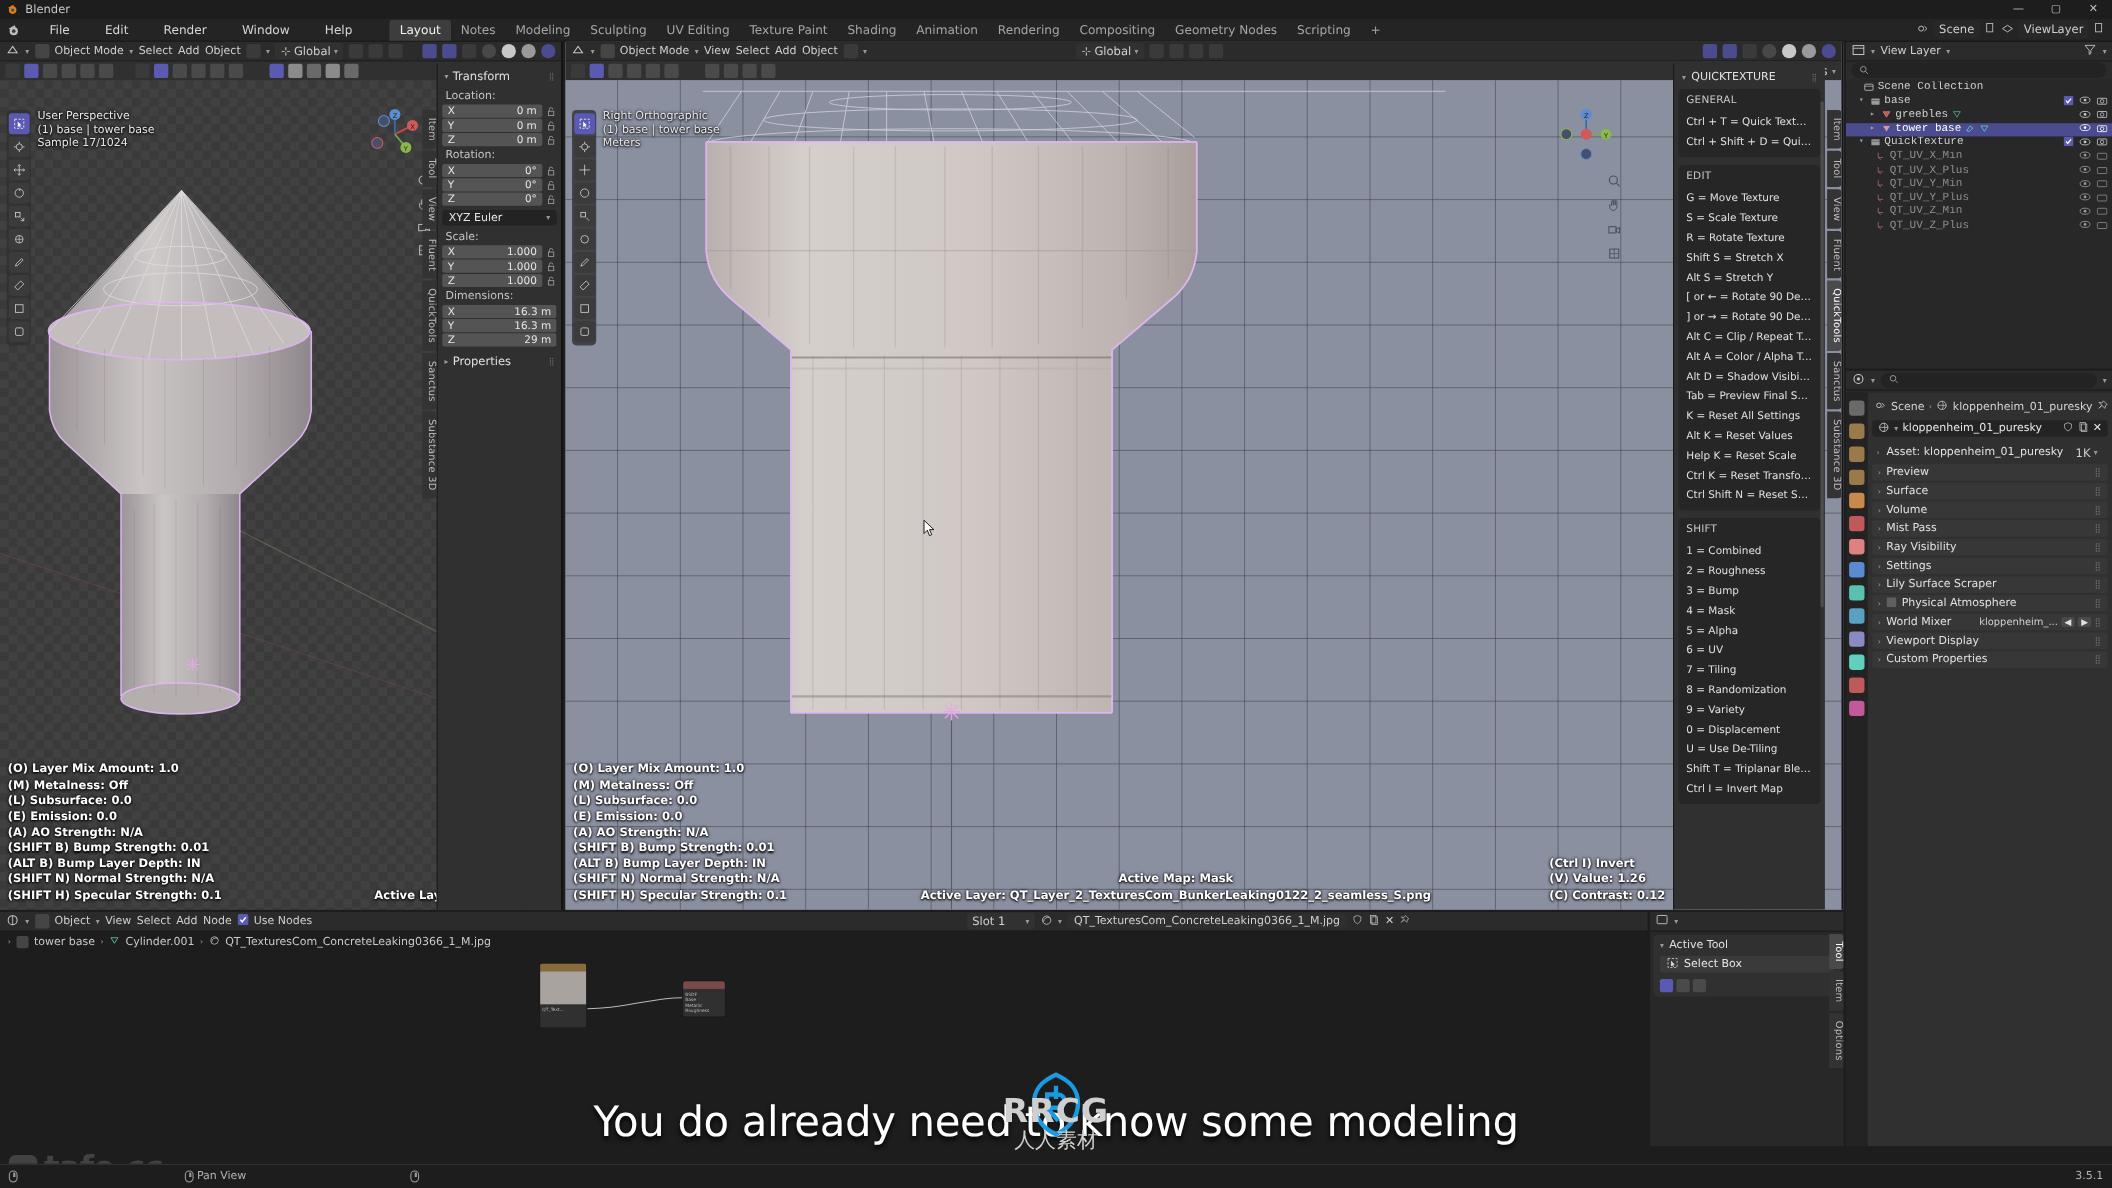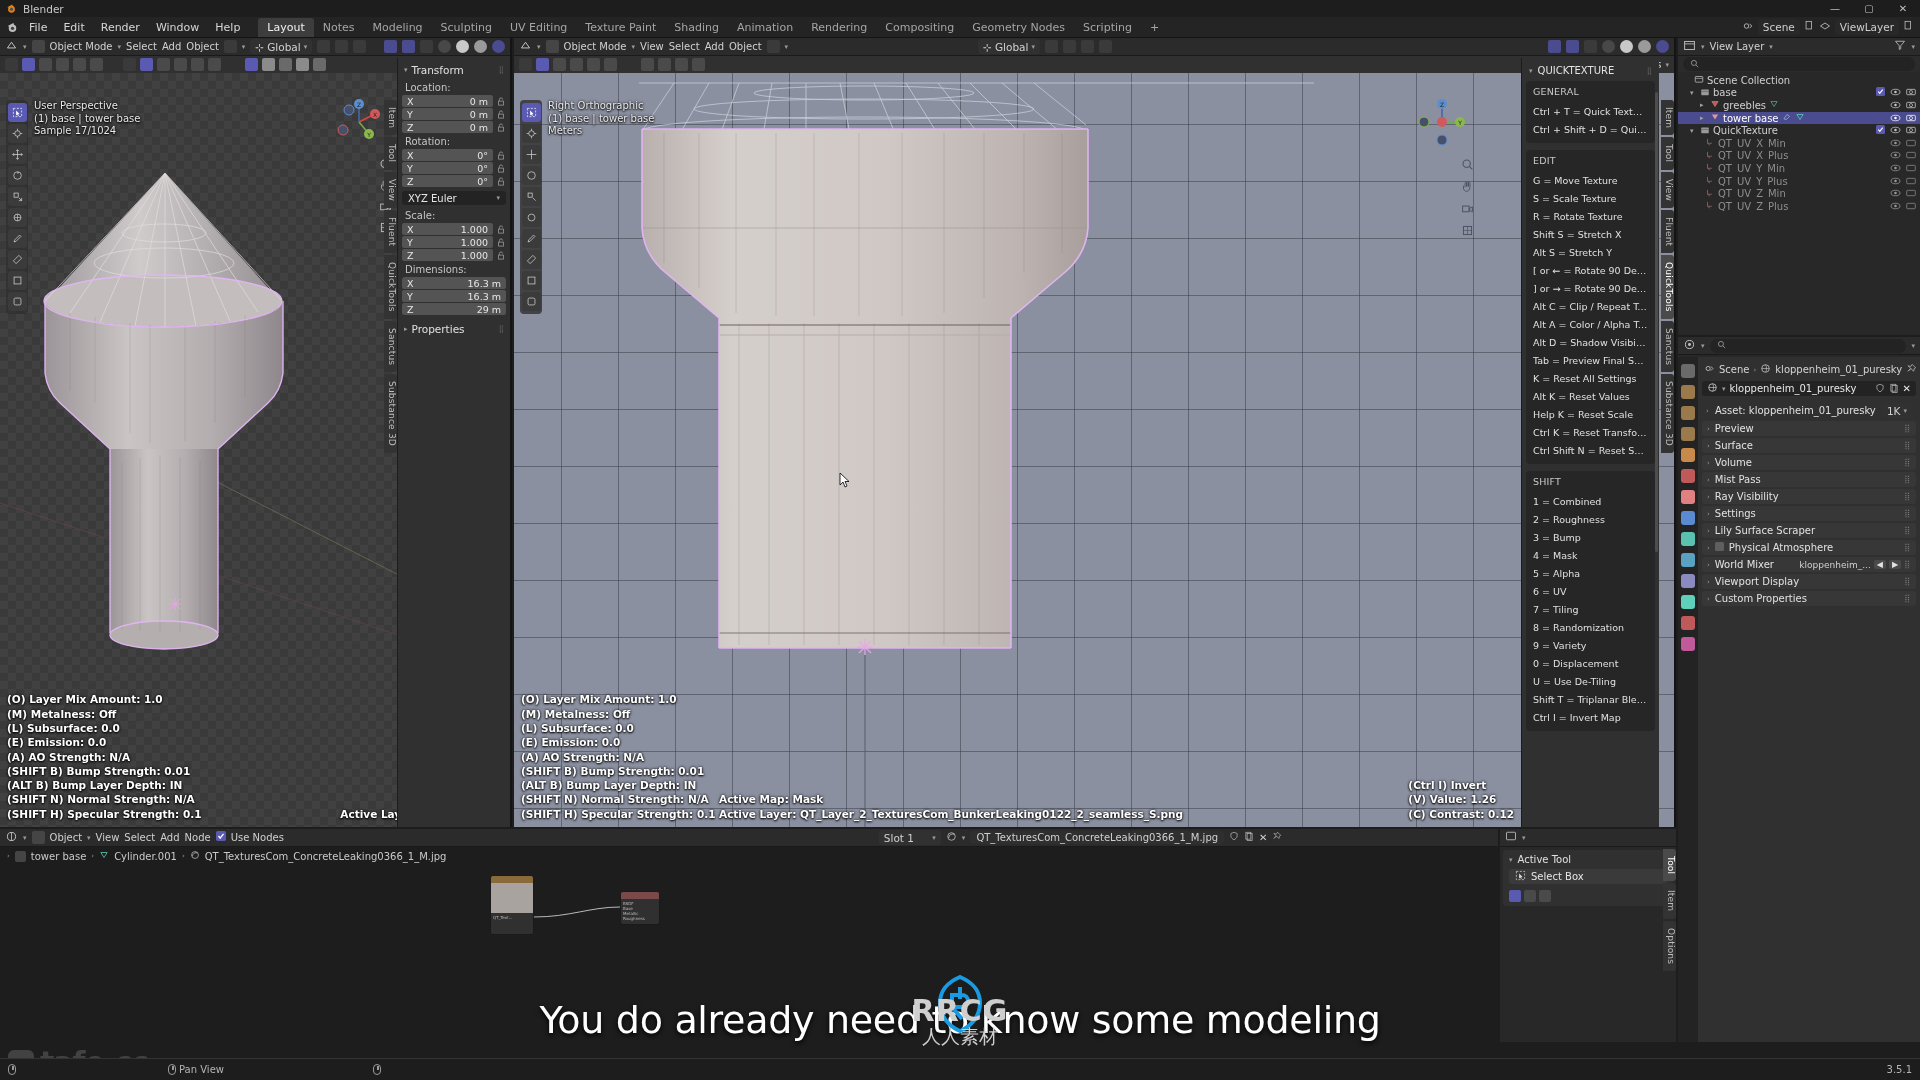--- a/index.html
+++ b/index.html
@@ -11,21 +11,21 @@
   .titlebar { height:17px; background:#1d1d1d; display:flex; align-items:center;
               padding-left:6px; gap:6px; }
   .titlebar .logo { width:11px; height:11px; }
   .titlebar .ttl { font-size:10.5px; color:#c8c8c8; }
   .winbtns { margin-left:auto; display:flex; }
   .winbtns div { width:34px; height:17px; display:flex; align-items:center;
                  justify-content:center; font-size:10px; color:#c0c0c0; }
 
   
   .topbar { height:21px; background:#242424; display:flex; align-items:center;
-            padding-left:4px; gap:0px; border-bottom:1px solid #141414; }
+            padding-left:4px; gap:16px; border-bottom:1px solid #141414; }
   .blogo { width:17px; height:17px; display:flex; align-items:center; justify-content:center; }
   .mitem { padding:3px 8px; font-size:11px; color:#d6d6d6; white-space:nowrap; }
   .wstabs { display:flex; align-items:center; margin-left:10px; }
   .wstab { padding:3px 9px; font-size:11px; color:#a5a5a5; border-radius:3px 3px 0 0;
            white-space:nowrap; }
   .wstab.active { background:#3d3d3d; color:#f0f0f0; }
   .topright { margin-left:auto; display:flex; align-items:center; gap:4px; padding-right:6px; }
   .scenefield { display:flex; align-items:center; background:#282828; border-radius:3px;
                 height:16px; padding:0 5px; gap:4px; font-size:10.5px; color:#cfcfcf; }
 
@@ -122,22 +122,22 @@
            padding:3px 3px 5px 3px; }
   .qtbox { background:#262626; border-radius:4px; padding:5px 7px; margin-bottom:7px; }
   .qtcat { font-size:9.5px; color:#c9c9c9; padding-bottom:5px; letter-spacing:.2px; }
   .qtrow { font-size:9.5px; color:#e0e0e0; padding:3.5px 0; white-space:nowrap;
            overflow:hidden; text-overflow:ellipsis; }
   .qtscroll { position:absolute; right:1px; top:34px; width:3px; height:460px;
               background:#4d4d4d; border-radius:2px; }
 
   
   .olbody { padding:2px 0 0 0; }
-  .olrow { display:flex; align-items:center; height:12.6px; padding:0 4px 0 6px;
-           font-size:10px; color:#cfcfcf; gap:3px; }
+  .olrow { display:flex; align-items:flex-start; height:12.6px; padding:0 4px 0 6px;
+           font-size:10px; color:#cfcfcf; gap:3px;font-family:Liberation Mono, monospace; }
   .olrow.sel { background:#4b4b8f; color:#fff; }
   .olrow .nm { white-space:nowrap; overflow:hidden; text-overflow:ellipsis; }
   .olrow .right { margin-left:auto; display:flex; gap:5px; align-items:center; }
   .dis { color:#8e8e8e; }
   .tri { width:7px; font-size:7px; color:#a0a0a0; display:inline-block; }
 
   
   .ptabs { position:absolute; left:0; top:20px; width:20px; bottom:0; background:#232323;
            display:flex; flex-direction:column; align-items:center; gap:7px; padding-top:7px; }
   .ptab { width:14px; height:14px; border-radius:3px; }
@@ -928,21 +928,21 @@
         <div>(M) Metalness: Off</div>
         <div>(L) Subsurface: 0.0</div>
         <div>(E) Emission: 0.0</div>
         <div>(A) AO Strength: N/A</div>
         <div>(SHIFT B) Bump Strength: 0.01</div>
         <div>(ALT B) Bump Layer Depth: IN</div>
         <div>(SHIFT N) Normal Strength: N/A</div>
         <div>(SHIFT H) Specular Strength: 0.1</div>
       </div>
 
-      <div style="position:absolute;left:205px;bottom:6px;width:700px;text-align:left;font-size:10.5px;line-height:14.3px;color:#fff;text-shadow:0 0 3px #000,0 1px 2px #000;font-weight:bold">
+      <div style="position:absolute;left:205px;bottom:6px;width:700px;text-align:center;font-size:10.5px;line-height:14.3px;color:#fff;text-shadow:0 0 3px #000,0 1px 2px #000;font-weight:bold">
         <div>Active Map: Mask</div>
         <div>Active Layer: QT_Layer_2_TexturesCom_BunkerLeaking0122_2_seamless_S.png</div>
       </div>
 
       <div class="vpinvert" style="right:160px;bottom:6px">
         <div>(Ctrl I) Invert</div>
         <div>(V) Value: 1.26</div>
         <div>(C) Contrast: 0.12</div>
       </div>
 

